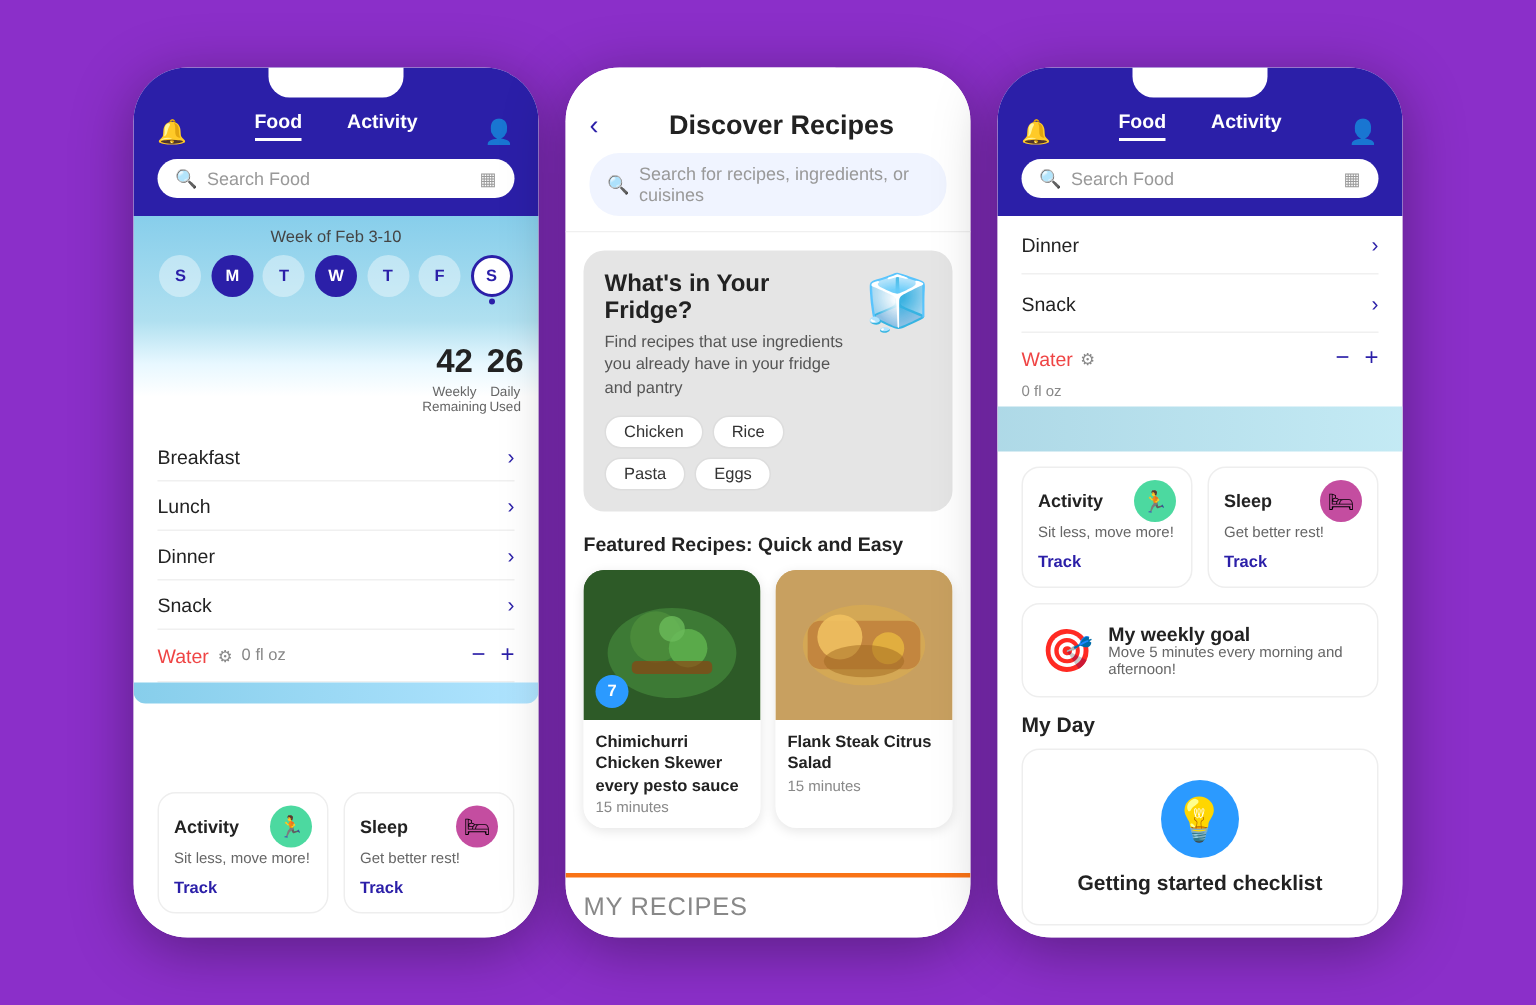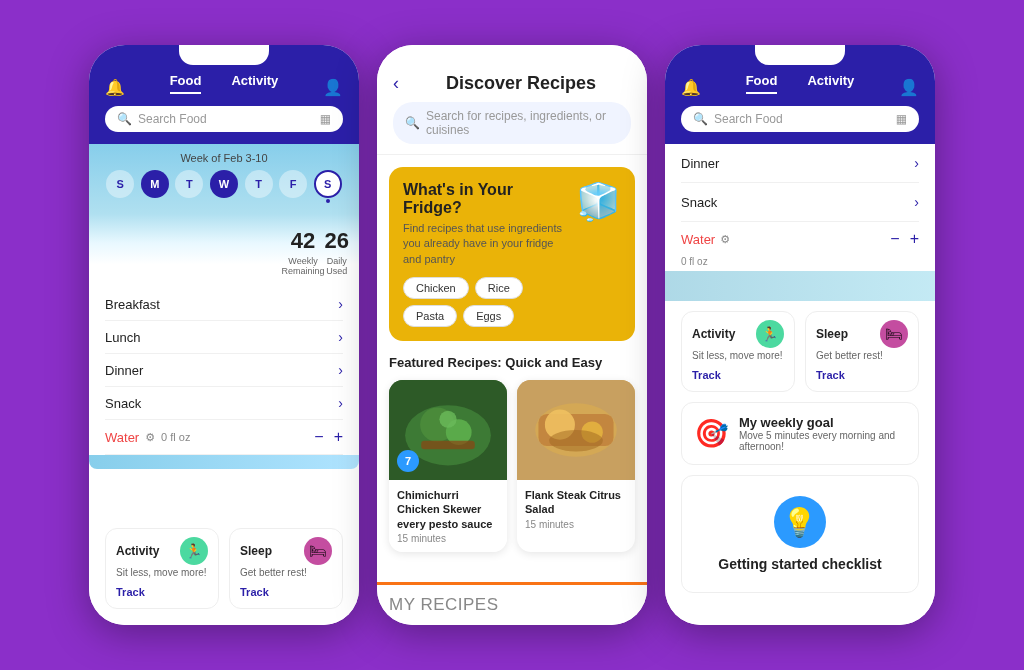--- a/index.html
+++ b/index.html
@@ -277,21 +277,21 @@
     }
     .p2-search span { color: #999; font-size: 12px; }
 
     .p2-content {
       flex: 1;
       overflow: hidden;
       background: #fff;
       padding: 12px;
     }
     .fridge-card {
-      background: #eab308;
+      background: #e5e5e5;
       border-radius: 14px;
       padding: 14px;
       display: flex;
       margin-bottom: 14px;
       position: relative;
     }
     .fridge-text { flex: 1; }
     .fridge-title { font-size: 16px; font-weight: 800; color: #222; margin-bottom: 4px; }
     .fridge-desc { font-size: 11px; color: #555; line-height: 1.4; }
     .fridge-emoji { font-size: 36px; margin-left: 10px; align-self: flex-start; }
@@ -696,20 +696,21 @@
       </div>
 
       <div class="p3-weekly-goal">
         <span class="goal-icon">🎯</span>
         <div>
           <div class="goal-title">My weekly goal</div>
           <div class="goal-desc">Move 5 minutes every morning and afternoon!</div>
         </div>
       </div>
 
+      <div class="p3-myday">My Day</div>
 
       <div class="p3-checklist-card">
         <div style="width:52px;height:52px;background:#2B9AFF;border-radius:50%;display:flex;align-items:center;justify-content:center;">
           <span style="font-size:28px;color:#fff;">💡</span>
         </div>
         <div class="checklist-title">Getting started checklist</div>
       </div>
     </div>
   </div>
 

